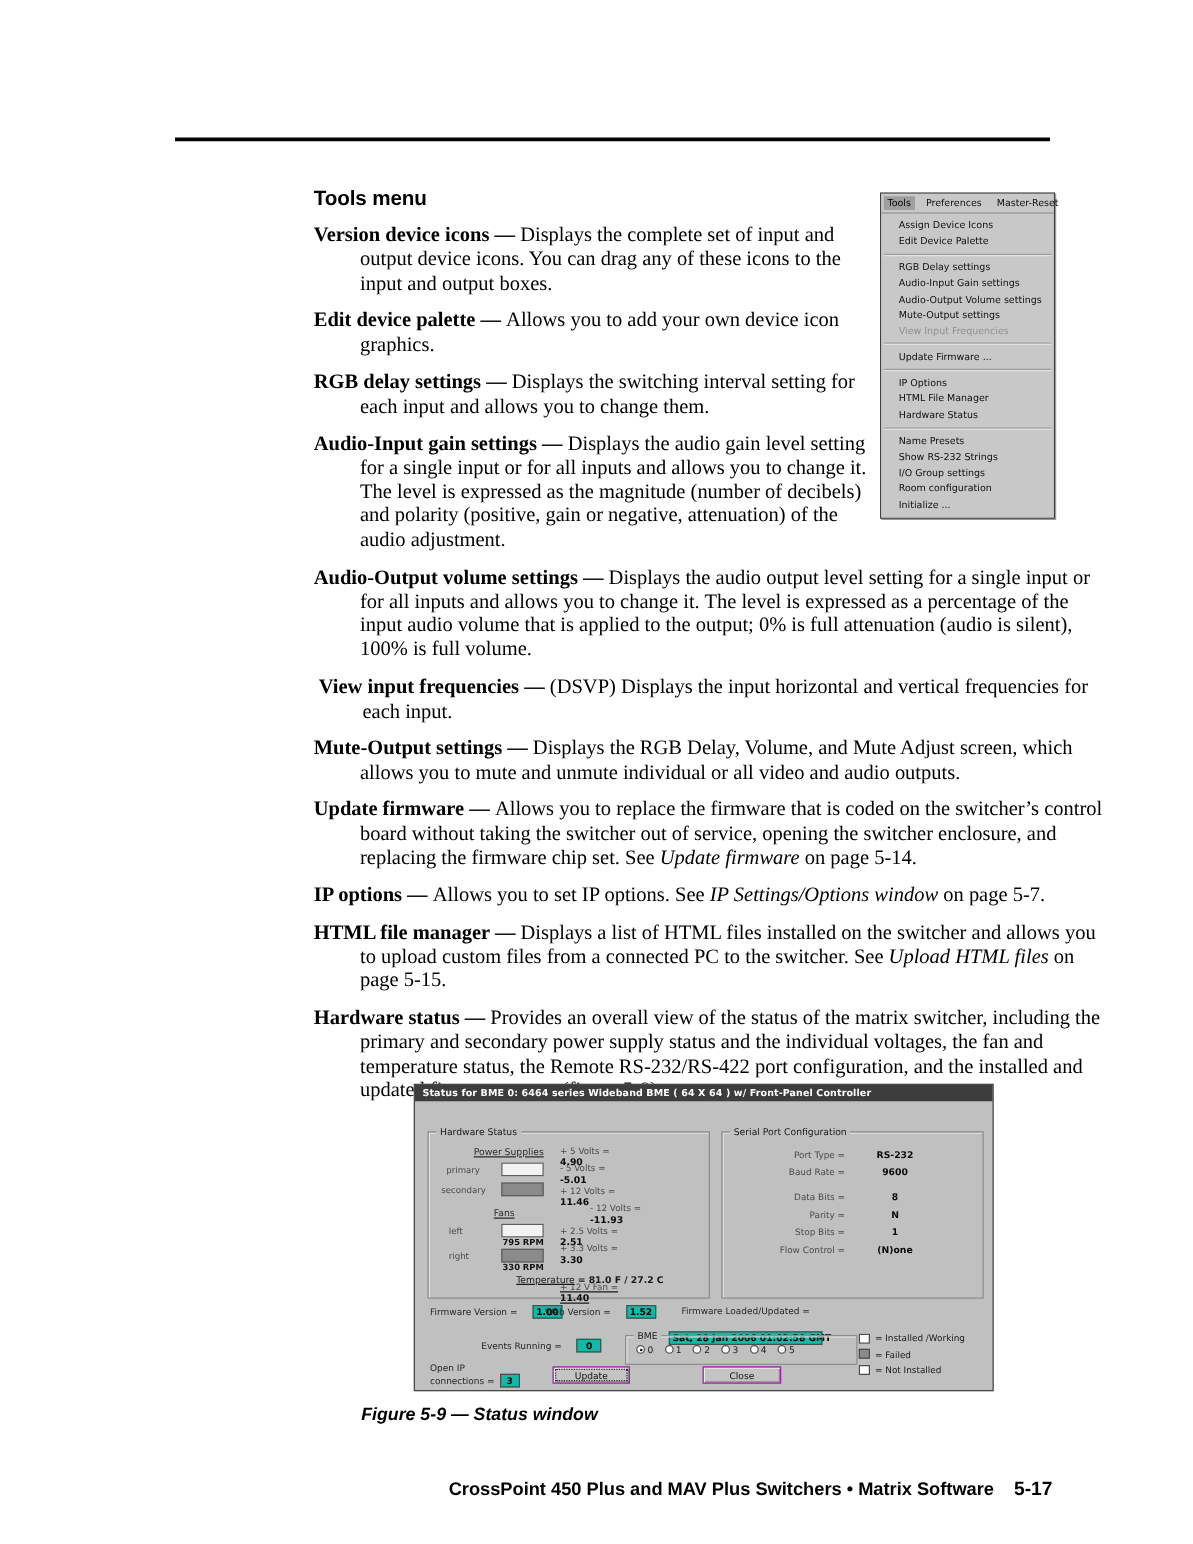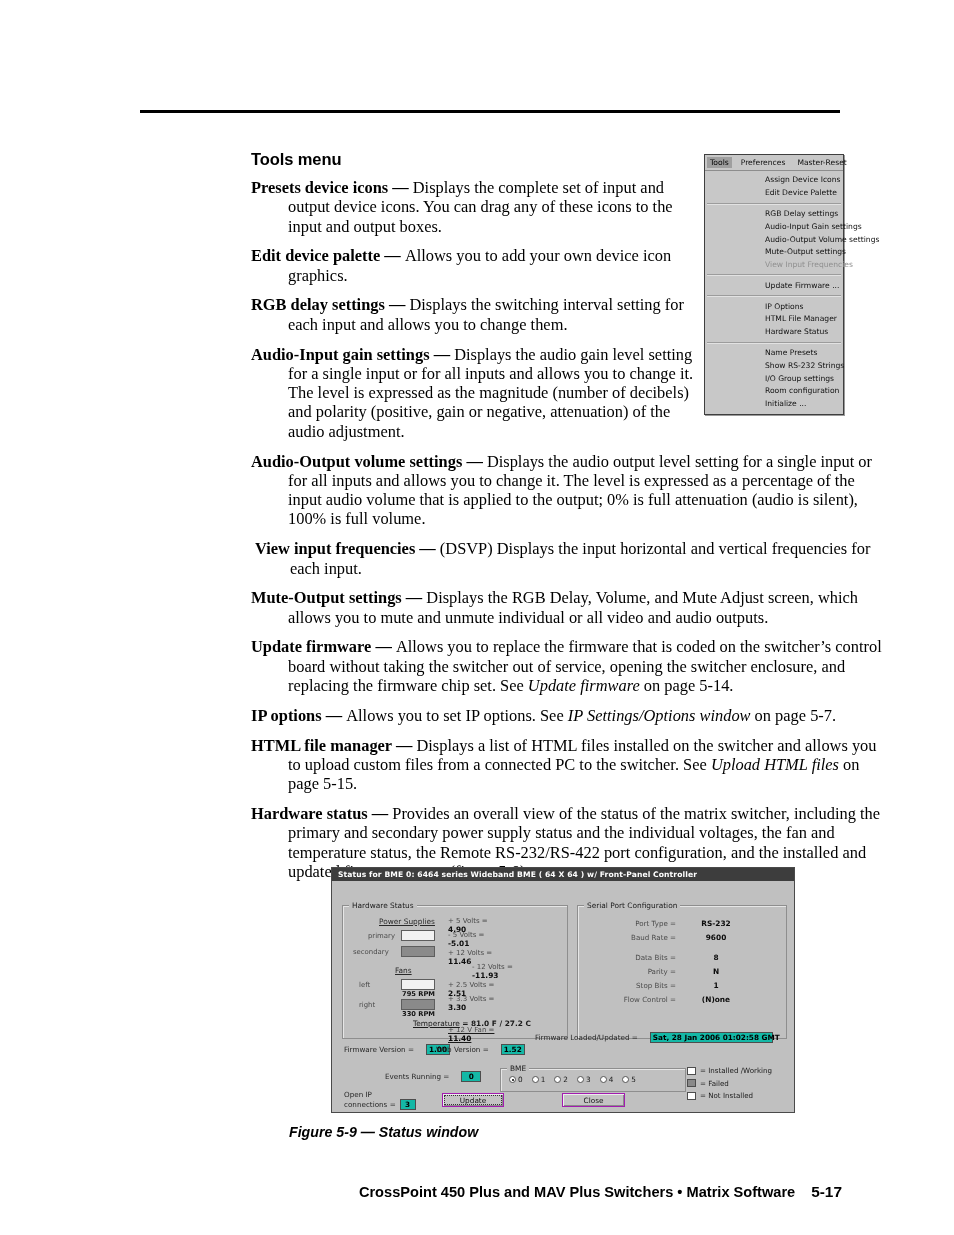--- a/index.html
+++ b/index.html
@@ -91,21 +91,20 @@
     color: #000;
   }
   .menu-panel {
     background: #c8c8c8;
     padding: 3px 0 3px 0;
   }
   .menu-item {
     padding: 1.4px 6px 1.4px 14px;
     white-space: nowrap;
     line-height: 10px;
-    margin-left: 46px;
   }
   .menu-item.disabled { color: #8f8f8f; }
   .menu-sep {
     height: 0;
     border-top: 1px solid #9c9c9c;
     border-bottom: 1px solid #e2e2e2;
     margin: 3px 2px;
   }
 
   
@@ -298,21 +297,21 @@
 </head>
 <body>
 
 <div class="page">
 
   <div class="top-rule"></div>
 
   <div class="content">
     <h2 class="section-title">Tools menu</h2>
     <div id="entries">
-        <p class="entry narrow"><span class="term">Presets device icons — </span><span>Displays the complete set of input and output device icons.  You can drag any of these icons to the input and output boxes.</span></p>
+        <p class="entry narrow"><span class="term">Version device icons — </span><span>Displays the complete set of input and output device icons.  You can drag any of these icons to the input and output boxes.</span></p>
         <p class="entry narrow"><span class="term">Edit device palette — </span><span>Allows you to add your own device icon graphics.</span></p>
         <p class="entry narrow"><span class="term">RGB delay settings — </span><span>Displays the switching interval setting for each input and allows you to change them.</span></p>
         <p class="entry narrow"><span class="term">Audio-Input gain settings — </span><span>Displays the audio gain level setting for a single input or for all inputs and allows you to change it.  The level is expressed as the magnitude (number of decibels) and polarity (positive, gain or negative, attenuation) of the audio adjustment.</span></p>
         <p class="entry wide"><span class="term">Audio-Output volume settings — </span><span>Displays the audio output level setting for a single input or for all inputs and allows you to change it.  The level is expressed as a percentage of the input audio volume that is applied to the output; 0% is full attenuation (audio is silent), 100% is full volume.</span></p>
         <p class="entry wide lead"><span class="term">View input frequencies — </span><span>(DSVP) Displays the input horizontal and vertical frequencies for each input.</span></p>
         <p class="entry wide"><span class="term">Mute-Output settings — </span><span>Displays the RGB Delay, Volume, and Mute Adjust screen, which allows you to mute and unmute individual or all video and audio outputs.</span></p>
         <p class="entry wide"><span class="term">Update firmware — </span><span>Allows you to replace the firmware that is coded on the switcher’s control board without taking the switcher out of service, opening the switcher enclosure, and replacing the firmware chip set.  See </span><em>Update firmware</em><span> on page 5-14.</span></p>
         <p class="entry wide"><span class="term">IP options — </span><span>Allows you to set IP options.  See </span><em>IP Settings/Options window</em><span> on page 5-7.</span></p>
         <p class="entry wide"><span class="term">HTML file manager — </span><span>Displays a list of HTML files installed on the switcher and allows you to upload custom files from a connected PC to the switcher.  See </span><em>Upload HTML files</em><span> on page 5-15.</span></p>
         <p class="entry wide"><span class="term">Hardware status — </span><span>Provides an overall view of the status of the matrix switcher, including the primary and secondary power supply status and the individual voltages, the fan and temperature status, the Remote RS-232/RS-422 port configuration, and the installed and updated firmware status (figure 5-9).</span></p>
@@ -353,21 +352,21 @@
 
     <div class="sw-title">Status for BME 0:    6464 series Wideband BME ( 64 X 64 )   w/ Front-Panel Controller</div>
 
     <div class="sw-body">
 
       <div class="groupbox" id="hardware-status-group">
         <span class="gb-legend">Hardware Status</span>
 
         <span class="ps-label underline-hdr" style="left:36px; top:11px; font-size:7.4px; color:#2a2a2a;">Power Supplies</span>
 
-        <span class="ps-label" style="left:25px; top:26px;">primary</span>
+        <span class="ps-label" style="left:14px; top:26px;">primary</span>
         <span class="led ok" style="left:58px; top:24px;"></span>
 
         <span class="ps-label" style="left:10px; top:42px;">secondary</span>
         <span class="led fail" style="left:58px; top:40px;"></span>
 
         <span class="ps-label underline-hdr" style="left:52px; top:60px; font-size:7.4px; color:#2a2a2a;">Fans</span>
 
         <span class="ps-label" style="left:16px; top:75px;">left</span>
         <span class="led ok" style="left:58px; top:73px;"></span>
         <span class="rpm" style="left:59px; top:84px;">795 RPM</span>
@@ -446,21 +445,21 @@
       <div class="ctl" style="left:12px; top:163px;">
         <span class="lbl">Firmware Version =</span>
         <span class="field" style="width:24px;">1.00</span>
       </div>
 
       <div class="ctl" style="left:104px; top:163px;">
         <span class="lbl">Web Version =</span>
         <span class="field" style="width:24px;">1.52</span>
       </div>
 
-      <div class="ctl" style="left:203px; top:151px;">
+      <div class="ctl" style="left:203px; top:163px;flex-direction:column;">
         <span class="lbl">Firmware Loaded/Updated =</span>
         <span class="field" style="width:123px; font-weight:bold;">Sat, 28 Jan 2006 01:02:58 GMT</span>
       </div>
 
       <div class="ctl" style="left:53px; top:190px;">
         <span class="lbl">Events Running =</span>
         <span class="field" style="width:20px;">0</span>
       </div>
 
       <div style="position:absolute; left:12px; top:209px; line-height:9px;">

